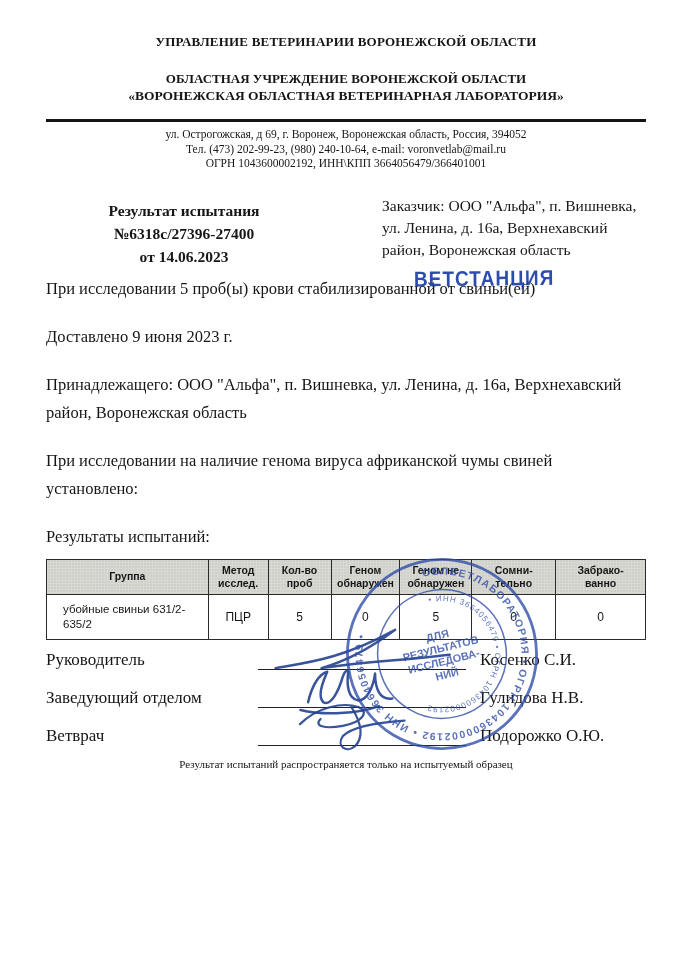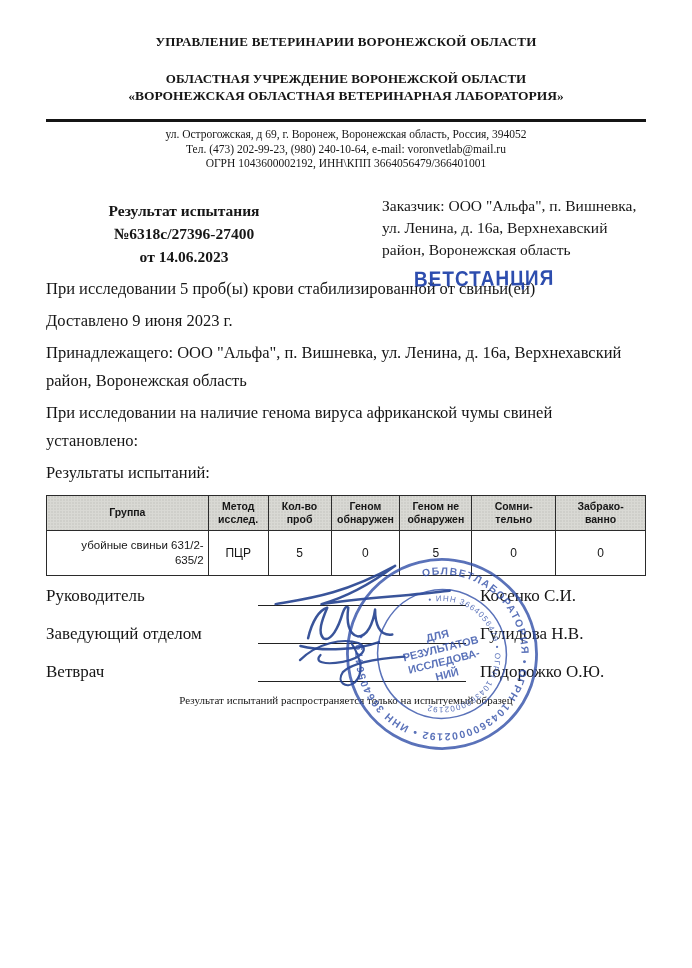--- a/index.html
+++ b/index.html
@@ -16,30 +16,30 @@
   .two-col{display:flex;justify-content:space-between;margin-top:24px;}
   .result-block{width:46%;text-align:center;font-weight:bold;font-size:15.5px;line-height:23px;padding-top:4px;}
   .customer{width:44%;font-size:15.5px;line-height:22px;}
 
   .vetstamp{position:absolute;left:414px;top:268px;font-family:"Liberation Sans",sans-serif;
             font-weight:bold;font-size:19px;letter-spacing:1px;color:#1c3ea8;
             transform:scaleY(1.12) rotate(-.6deg);opacity:.92;}
 
   .pars{margin-top:7px;}
   .body-par{font-size:16.5px;line-height:28px;margin:0;}
-  .body-par + .body-par{margin-top:4px;}
+  .body-par + .body-par{margin-top:20px;}
 
   table.results{border-collapse:collapse;width:100%;margin-top:8px;font-family:"Liberation Sans",sans-serif;}
   .results th,.results td{border:1px solid #2b2b2b;}
   .results th{background-color:#d9d9d4;
               background-image:radial-gradient(rgba(70,70,70,.28) .5px,transparent .6px);
               background-size:3px 3px;
               font-size:10.5px;line-height:1.25;font-weight:bold;white-space:pre-line;padding:4px 2px;}
   .results td{font-size:12px;text-align:center;padding:7px 4px;}
-  .results td.group{text-align:right;font-size:11.5px;line-height:1.3;padding-left:16px;}
+  .results td.group{text-align:left;font-size:11.5px;line-height:1.3;padding-left:16px;}
 
   .sigs{margin-top:4px;}
   .sig-row{display:flex;align-items:flex-end;height:26px;margin-bottom:12px;}
   .sig-role{width:212px;font-size:17px;}
   .sig-line{flex:1;border-bottom:1.5px solid #222;position:relative;height:100%;}
   .sig-line svg{position:absolute;left:4%;bottom:-10px;width:92%;height:60px;overflow:visible;}
   .sig-ink{stroke:#24418f;stroke-width:2.6;fill:none;stroke-linecap:round;stroke-linejoin:round;opacity:.9;}
   .sig-name{width:180px;font-size:17px;padding-left:14px;box-sizing:border-box;}
 
   .footer-note{text-align:center;font-size:11px;margin-top:4px;}

